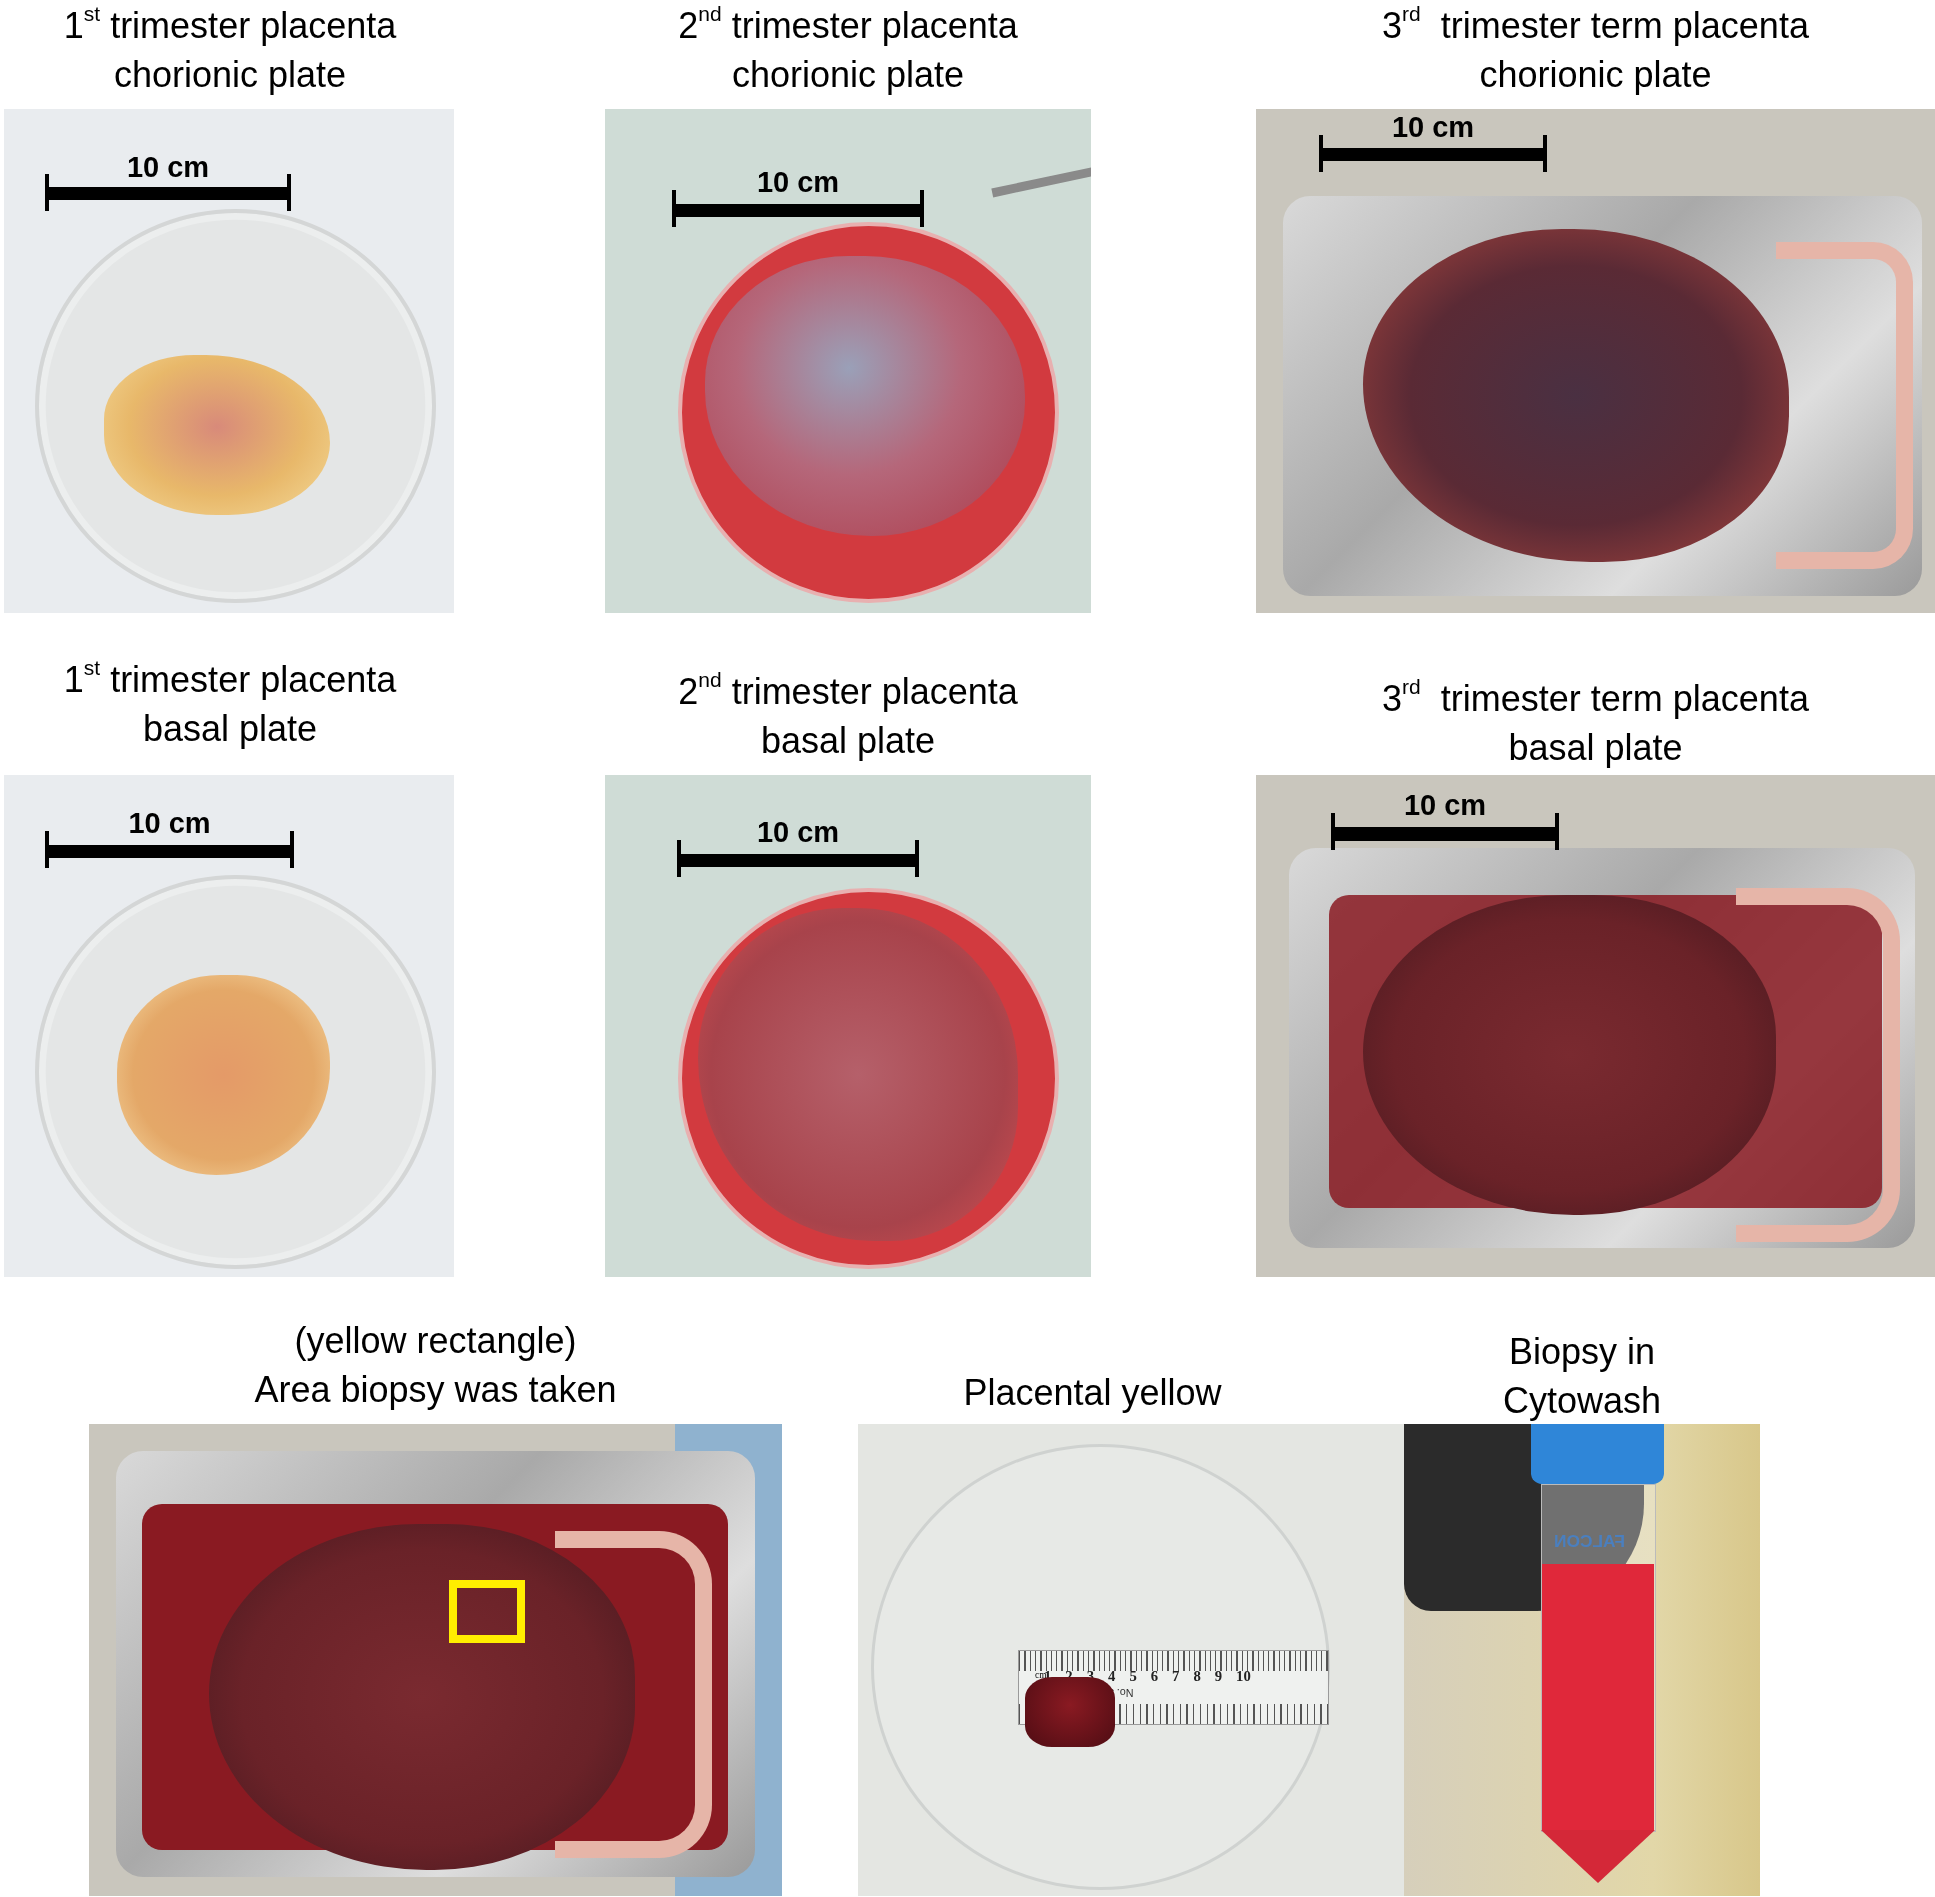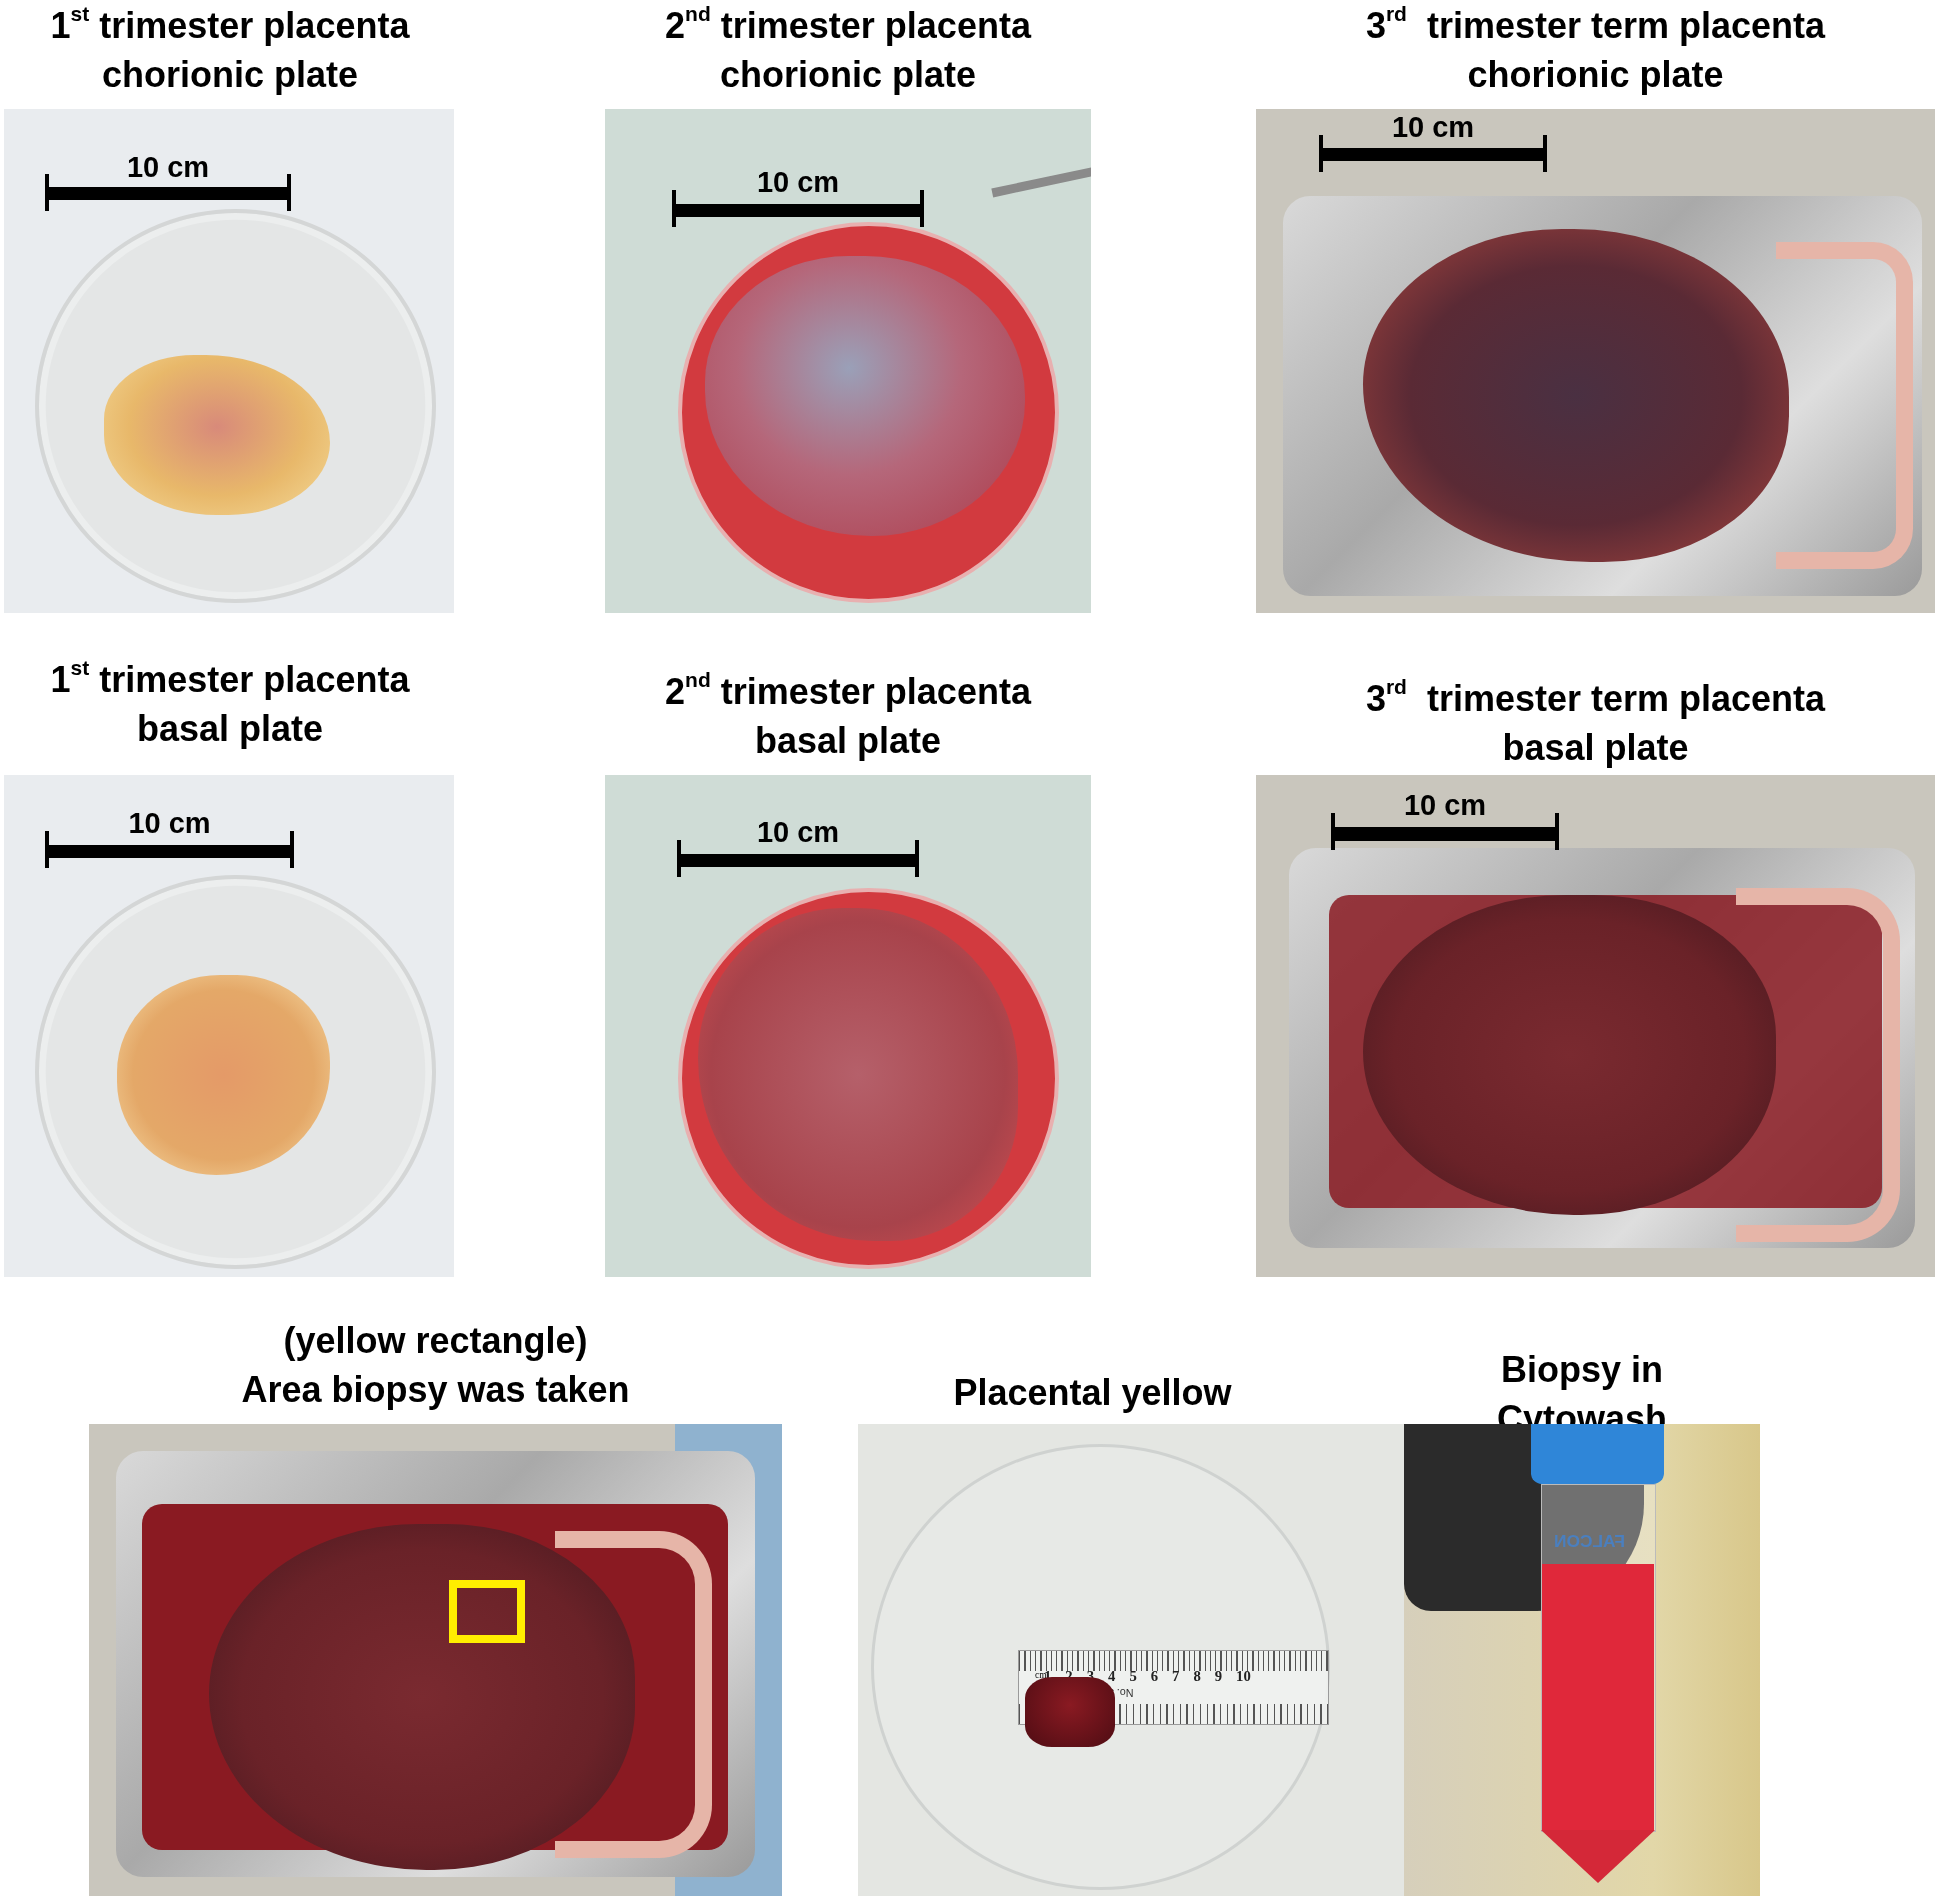--- a/index.html
+++ b/index.html
@@ -1,17 +1,17 @@
 <!DOCTYPE html>
 <html style="font-size:10.7px"><head>
 <meta charset="utf-8">
 <style>
   html, body { margin:0; padding:0; background:#ffffff; }
   body { width:1936px; height:1898px; position:relative; overflow:hidden; font-family:"Liberation Sans", sans-serif; }
-  .title { position:absolute; text-align:center; font-weight:bold; color:#000; font-size:36px; line-height:49px; white-space:nowrap; }
+  .title { position:absolute; text-align:center; font-weight:normal; color:#000; font-size:36px; line-height:49px; white-space:nowrap; }
   .title sup { font-size:21px; line-height:0; position:relative; top:-4px; vertical-align:super; }
   .panel { position:absolute; overflow:hidden; }
   .scalebar { position:absolute; }
   .scalebar .bar { position:absolute; left:0; right:0; height:13.3px; background:#000; }
   .scalebar .tickL, .scalebar .tickR { position:absolute; width:4px; height:37px; background:#000; }
   .scalebar .tickL { left:0; } .scalebar .tickR { right:0; }
   .scalebar .lbl { position:absolute; left:0; right:0; text-align:center; font-weight:bold; font-size:29px; color:#000;margin-top:9px; }
   .dish { position:absolute; border-radius:50%; }
   .tray { position:absolute; border-radius:27px; }
 </style>
@@ -114,21 +114,21 @@
   </div>
 </div>
 
 <div class="title" style="left:89px;width:693px;top:1316px;">
   <div>(yellow rectangle)</div>
   <div>Area biopsy was taken</div>
 </div>
 <div class="title" style="left:858px;width:469px;top:1368px;">
   <div>Placental yellow</div>
 </div>
-<div class="title" style="left:1404px;width:356px;top:1327px;margin-top:18px;">
+<div class="title" style="left:1404px;width:356px;top:1327px;">
   <div>Biopsy in</div>
   <div>Cytowash</div>
 </div>
 
 <div class="panel" style="left:89px;top:1424px;width:693px;height:472px;background:#c9c6bd;">
   <div style="position:absolute;right:0;top:0;width:107px;height:472px;background:#8fb2cf;"></div>
   <div class="tray" style="left:27px;top:27px;width:639px;height:426px;background:linear-gradient(135deg,#d9d9d9,#a9a9a9 40%,#dedede 70%,#9a9a9a);"></div>
   <div style="position:absolute;left:53px;top:80px;width:586px;height:346px;background:#8a1a22;border-radius:20px;"></div>
   <div style="position:absolute;left:120px;top:100px;width:426px;height:346px;background:radial-gradient(ellipse at 50% 50%, #7a2a30 0%, #6a2228 60%, #4a1a20 90%, transparent 100%);border-radius:50% 45% 48% 52%;"></div>
   <div style="position:absolute;left:466px;top:107px;width:140px;height:293px;border:17.3px solid #e6b5a8;border-left:none;border-radius:0 53px 53px 0;"></div>

